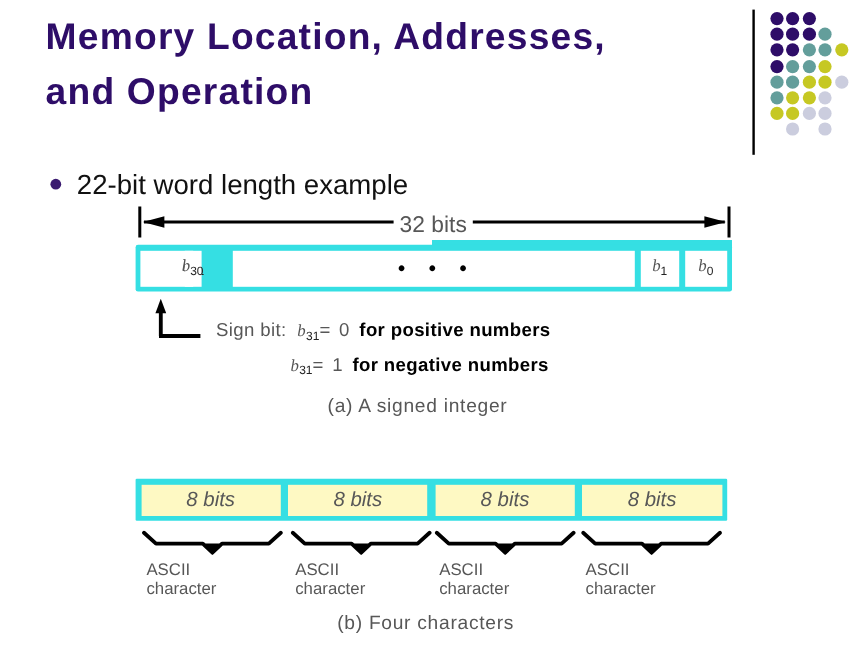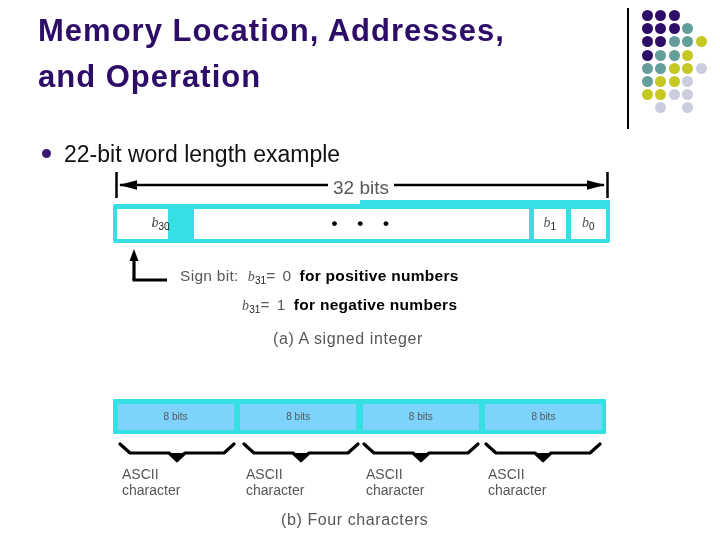--- a/index.html
+++ b/index.html
@@ -56,22 +56,22 @@
   .signbit .bold{margin-left:8px;font-weight:bold;color:#000;}
   
   .caption{position:absolute;font-size:16px;color:var(--gray-text);letter-spacing:.6px;}
   .caption.a{left:237px;top:330px;margin-left:36px;}
   .caption.b{left:281px;top:511px;}
   
   .bytes-box{
     position:absolute;left:113px;top:399px;width:493px;height:35px;background:var(--accent-cyan);
     display:flex;gap:6.5px;padding:4.5px;border-radius:1px;
   }
-  .byte-cell{flex:1;background:#7dd3fc;display:flex;align-items:center;justify-content:center;
-    font-size:10px;color:var(--gray-text);}
+  .byte-cell{flex:1;background:#fef9c3;display:flex;align-items:center;justify-content:center;
+    font-size:17px;color:var(--gray-text);font-style:italic;}
   .brace-svg{position:absolute;top:441px;}
   .ascii-label{
     position:absolute;top:466px;width:110px;text-align:left;
     font-size:14px;line-height:16px;color:var(--gray-text);
   }
 </style>
 </head>
 <body>
 
 <div class="slide">

